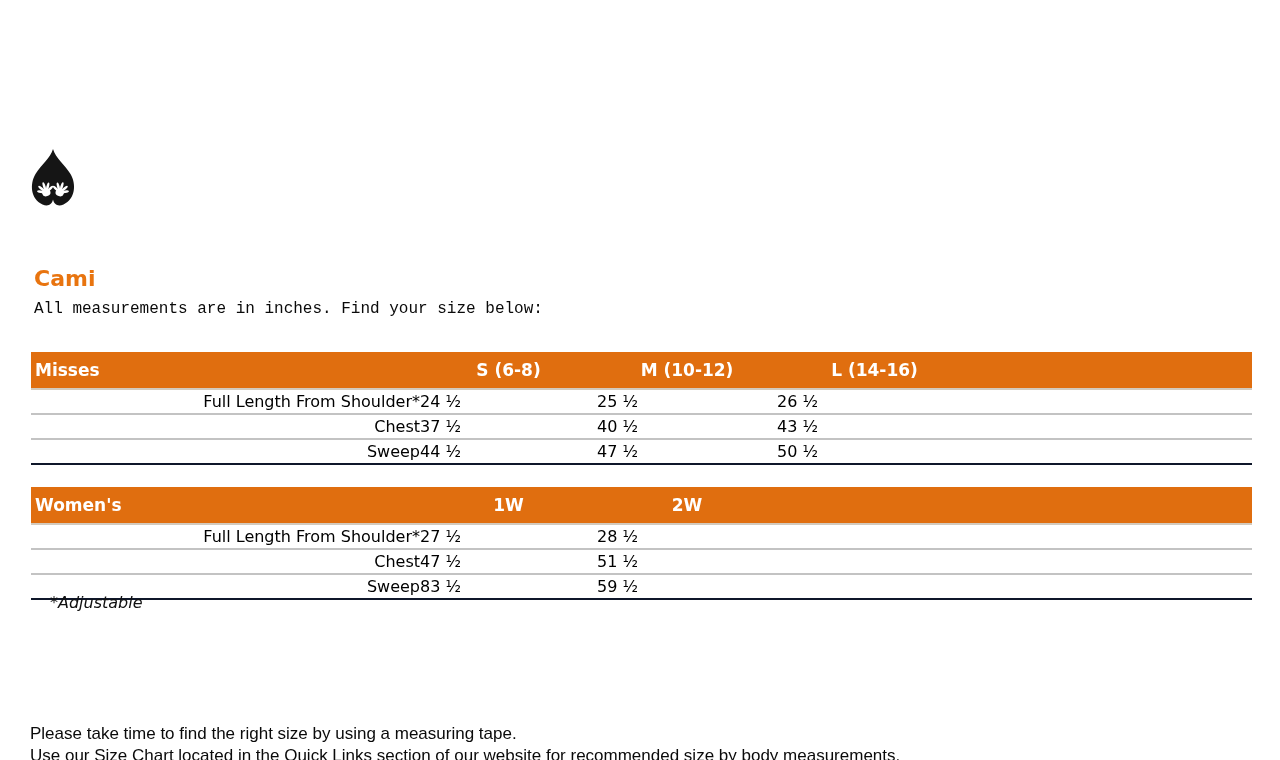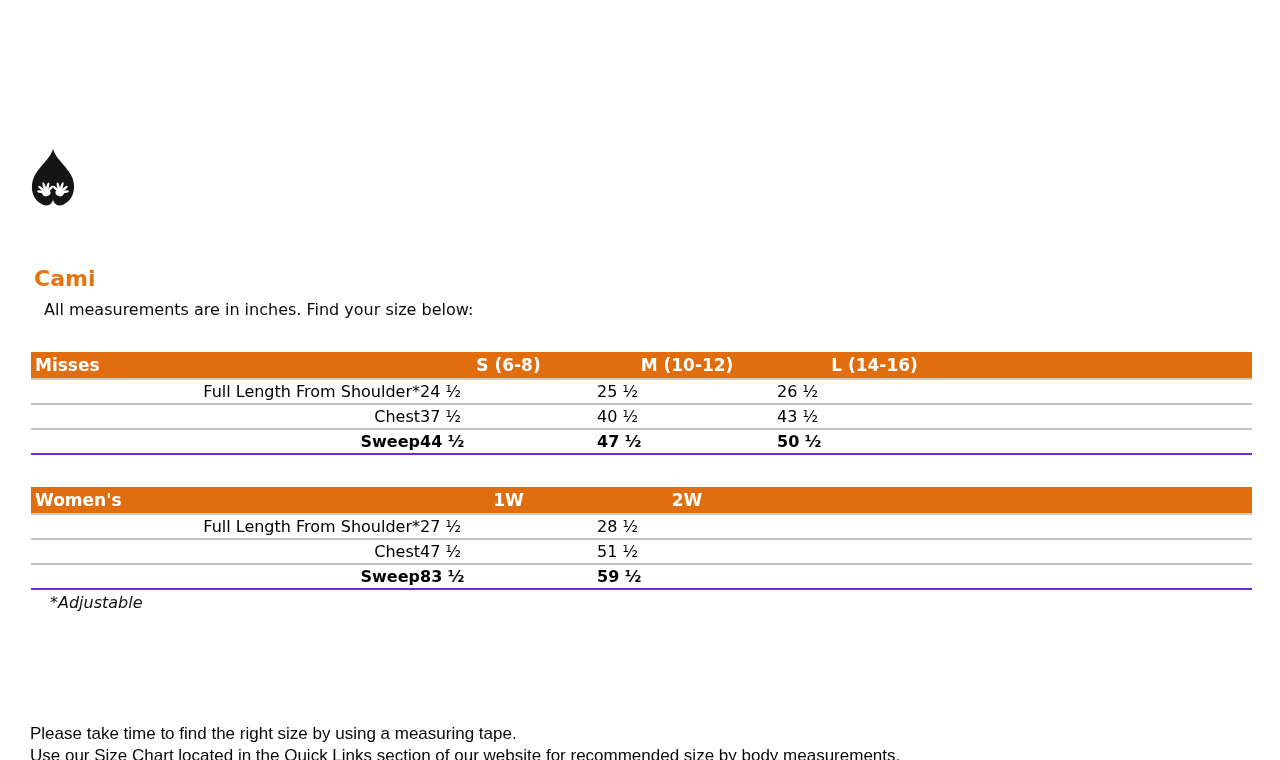--- a/index.html
+++ b/index.html
@@ -26,39 +26,39 @@
   }
   .tagline {
     font-family: "DejaVu Sans", sans-serif;
     font-size: 15px; font-weight: bold;
     letter-spacing: 1.6px; color: #1b1b1b;
     margin: 4px 0 0 4px;
   }
 
   
   .title { top: 266px; left: 34px; font-size: 22px; font-weight: bold; color: #e8740f; }
-  .subtitle { top: 300px; left: 44px; font-size: 16px; color: #0a0a0a; }
+  .subtitle { top: 300px; left: 34px; font-size: 16px; color: #0a0a0a; font-family: Liberation Mono, monospace; }
 
   
   .size-table { left: 31px; width: 1221px; }
   table { border-collapse: collapse; table-layout: fixed; width: 1221px; }
   th, td { padding: 0; overflow: hidden; white-space: nowrap; }
   thead th {
     background: #e06e0f; color: #ffffff;
     font-size: 17px; font-weight: bold;
-    height: 27px; text-align: center;
+    height: 37px; text-align: center;
     border-bottom: 2px solid #d3cabd;
   }
   thead th.label { text-align: left; padding-left: 4px; }
   tbody td {
     font-size: 16px; height: 25px; text-align: left;
     border-bottom: 2px solid #c3c3c3;
   }
   tbody td.label { text-align: right; padding-left: 3px; }
-  tbody tr:last-child td { border-bottom: 2px solid #6d28d9; font-weight: bold; }
+  tbody tr:last-child td { border-bottom: 2px solid #0f172a; }
   .t1 { top: 352px; }
   .t2 { top: 487px; }
 
   .footnote { top: 593px; left: 50px; font-size: 16px; font-style: italic; font-weight: 500; color: #111; }
 
   
   .footer {
     top: 707px; left: 30px;
     font-family: "Liberation Sans", sans-serif;
     font-size: 17px; line-height: 22px; color: #0a0a0a; margin-top: 16px;

